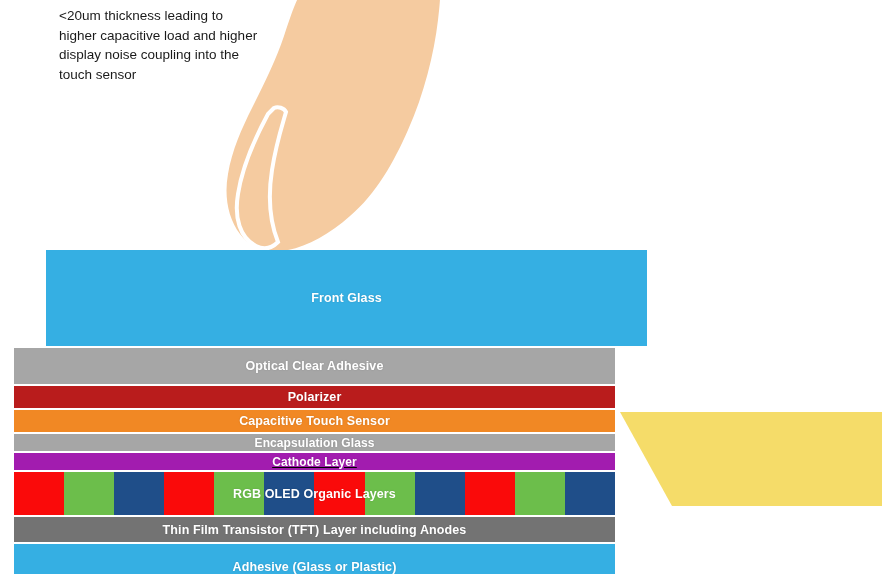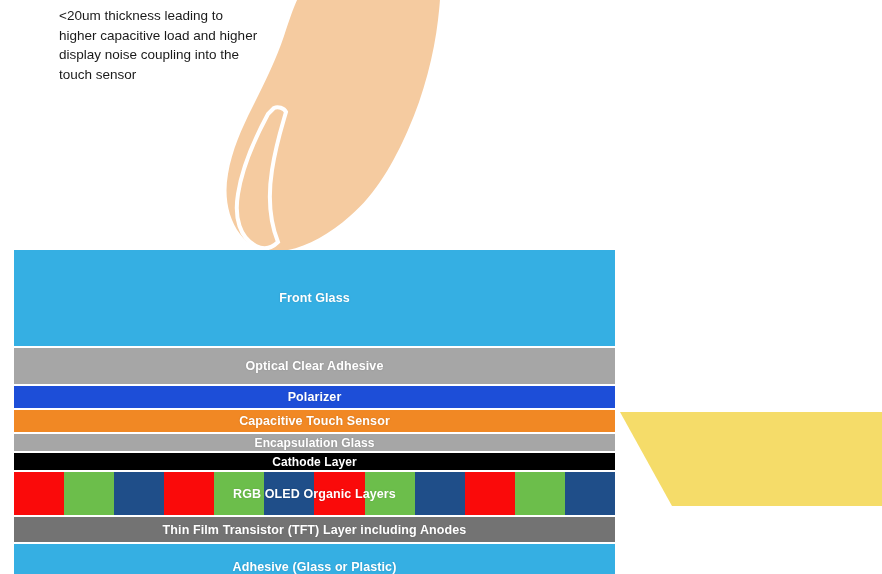--- a/index.html
+++ b/index.html
@@ -117,41 +117,41 @@
              C78,256 60,250 50,236 C38,220 34,198 38,176
              C42,152 52,130 62,110 C74,86 86,62 94,38
              C100,20 104,8 108,0 Z"></path>
     <path fill="#F5CBA0" stroke="#FFFFFF" stroke-width="4" d="M78,116 C64,142 52,170 48,196 C44,220 50,240 66,248
              C74,252 82,250 88,244 C80,224 78,198 82,172
              C86,146 92,128 96,114 C94,110 88,108 84,110 Z"></path>
   </svg>
 
   <div id="display-stack">
 
-    <div class="layer layer-front-glass" style="background-color: rgb(53, 175, 227);">
+    <div class="layer layer-front-glass" style="background-color: rgb(53, 175, 227); margin-left: 32px;">
       <span class="layer-label">Front Glass</span>
     </div>
 
     <div class="layer layer-oca" style="background-color: rgb(166, 166, 166);">
       <span class="layer-label">Optical Clear Adhesive</span>
     </div>
 
-    <div class="layer layer-polarizer" style="background-color: #1d4ed8;">
+    <div class="layer layer-polarizer" style="background-color: #b91c1c;">
       <span class="layer-label">Polarizer</span>
     </div>
 
     <div class="layer layer-touch-sensor" style="background-color: rgb(241, 136, 36);">
       <span class="layer-label">Capacitive Touch Sensor</span>
     </div>
 
     <div class="layer layer-encapsulation" style="background-color: rgb(166, 166, 166);">
       <span class="layer-label">Encapsulation Glass</span>
     </div>
 
-    <div class="layer layer-cathode" style="background-color: #000000; text-decoration: underline;">
+    <div class="layer layer-cathode" style="background-color: #a21caf; text-decoration: underline;">
       <span class="layer-label">Cathode Layer</span>
     </div>
 
     <div class="layer layer-rgb" style="background-color: rgb(31, 78, 137);">
       <div id="rgb-strip">
           <div class="subpixel" style="background: rgb(250, 10, 10);"></div>
           <div class="subpixel" style="background: rgb(108, 190, 75);"></div>
           <div class="subpixel" style="background: rgb(31, 78, 137);"></div>
           <div class="subpixel" style="background: rgb(250, 10, 10);"></div>
           <div class="subpixel" style="background: rgb(108, 190, 75);"></div>

